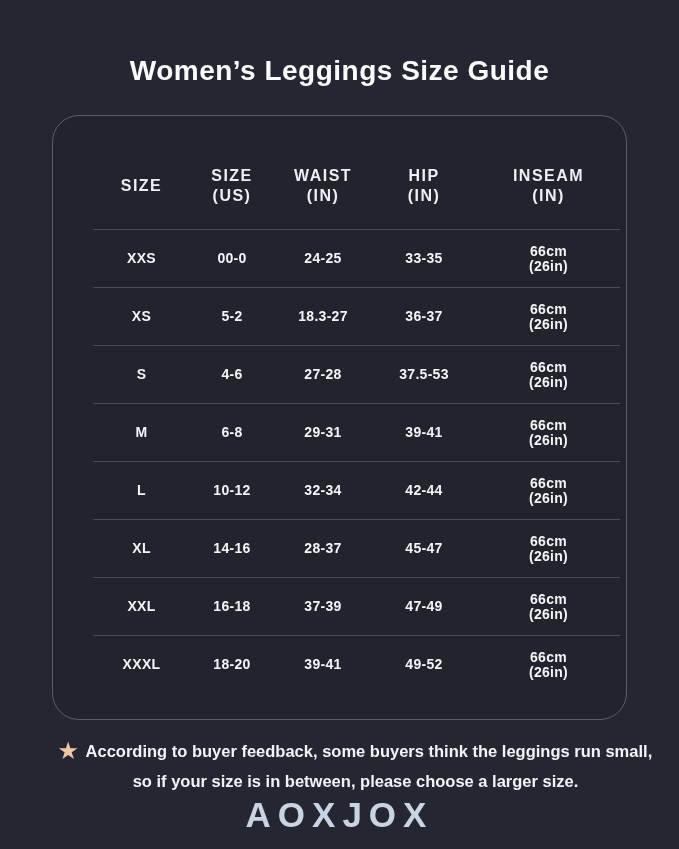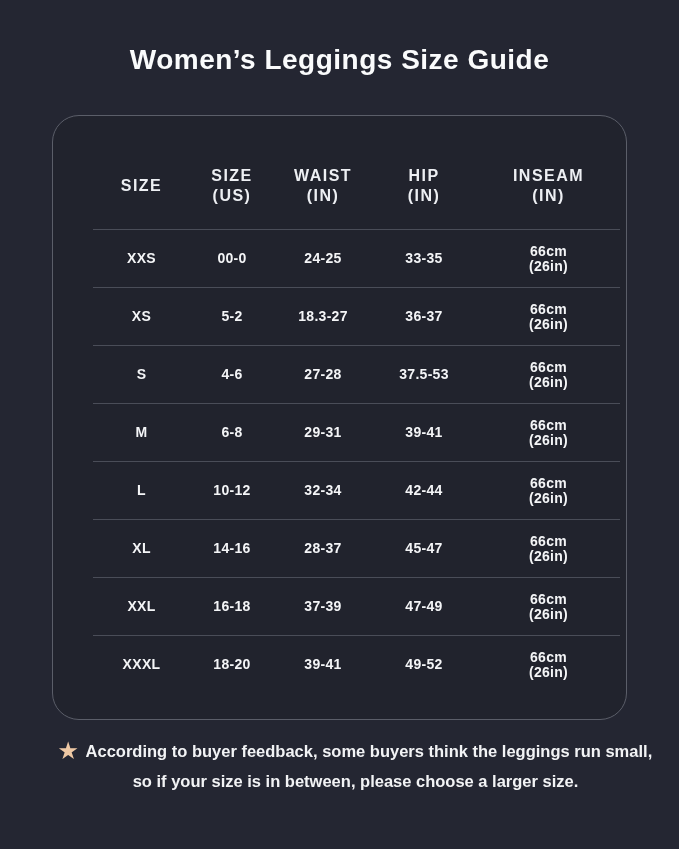--- a/index.html
+++ b/index.html
@@ -9,21 +9,21 @@
   body {
     width: 679px;
     height: 849px;
     background: #242632;
     font-family: "Liberation Sans", sans-serif;
     color: #f4f5f7;
     overflow: hidden;
     position: relative;
   }
   .page-title {
-    margin: 0;
+    margin: 11px;
     padding-top: 44px;
     text-align: center;
     font-size: 28px;
     font-weight: bold;
     letter-spacing: 0.5px;
     color: #fafbfc;
   }
   .panel {
     box-sizing: border-box;
     position: absolute;
@@ -221,14 +221,15 @@
     </div>
 
   </div>
 
   <div class="note">
     <div class="note-inner">
       <span class="star">★</span><span>According to buyer feedback, some buyers think the leggings run small, so if your size is in between, please choose a larger size.</span>
     </div>
   </div>
 
+  <div class="logo">AOXJOX</div>
 
 </div>
 
 </body></html>

